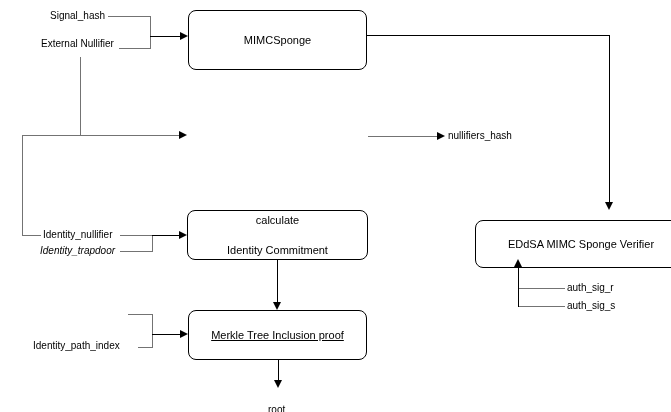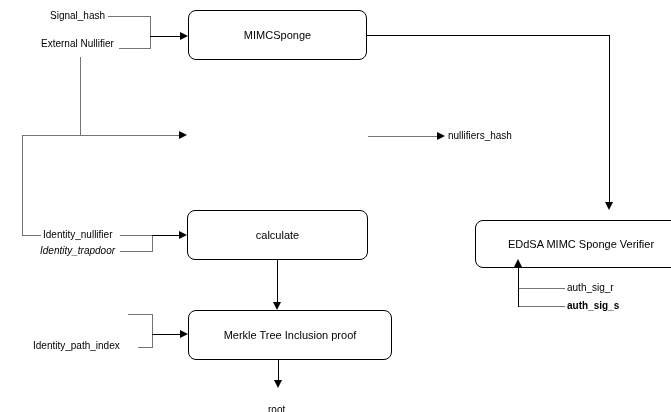--- a/index.html
+++ b/index.html
@@ -37,44 +37,45 @@
   .ah{position:absolute;width:0;height:0;}
   .ah-r{border-top:4px solid transparent;border-bottom:4px solid transparent;border-left:8px solid #000;}
   .ah-d{border-left:4px solid transparent;border-right:4px solid transparent;border-top:8px solid #000;}
   .ah-u{border-left:4px solid transparent;border-right:4px solid transparent;border-bottom:8px solid #000;}
 </style>
 </head>
 <body>
 
 <div class="canvas">
 
-  <div class="node" style="left:188px;top:10px;width:179px;height:50px;">
+  <div class="node" style="left:188px;top:10px;width:179px;height:60px;">
     <span>MIMCSponge</span>
   </div>
 
 
   <div class="node" style="left:187px;top:210px;width:181px;height:50px;gap:17px;">
     <span>calculate</span>
+    <span>Identity Commitment</span>
   </div>
 
-  <div class="node" style="left:188px;top:310px;width:204px;height:50px;">
+  <div class="node" style="left:188px;top:310px;width:179px;height:50px;text-decoration:underline;">
     <span>Merkle Tree Inclusion proof</span>
   </div>
 
   <div class="node" style="left:475px;top:220px;width:212px;height:48px;">
     <span>EDdSA MIMC Sponge Verifier</span>
   </div>
 
   <div class="lbl" style="left:50px;top:10px;">Signal_hash</div>
   <div class="lbl" style="left:41px;top:38px;">External Nullifier</div>
   <div class="lbl" style="left:43px;top:229px;">Identity_nullifier</div>
   <div class="lbl" style="left:40px;top:245px;font-style:italic;">Identity_trapdoor</div>
   <div class="lbl" style="left:33px;top:308px;margin-top:32px;">Identity_path_index</div>
   <div class="lbl" style="left:567px;top:282px;">auth_sig_r</div>
-  <div class="lbl" style="left:567px;top:300px;font-weight:bold;">auth_sig_s</div>
+  <div class="lbl" style="left:567px;top:300px;">auth_sig_s</div>
   <div class="lbl" style="left:448px;top:130px;text-align:right;">nullifiers_hash</div>
   <div class="lbl" style="left:268px;top:404px;text-decoration:underline;">root</div>
 
   <div class="ln g" style="left:108px;top:16px;width:42px;height:1px;"></div>
   <div class="ln g" style="left:150px;top:16px;width:1px;height:33px;"></div>
   <div class="ln g" style="left:119px;top:48px;width:31px;height:1px;"></div>
   <div class="ln g" style="left:80px;top:57px;width:1px;height:79px;"></div>
   <div class="ln g" style="left:22px;top:135px;width:158px;height:1px;"></div>
   <div class="ln g" style="left:22px;top:135px;width:1px;height:101px;"></div>
   <div class="ln g" style="left:22px;top:235px;width:19px;height:1px;"></div>

